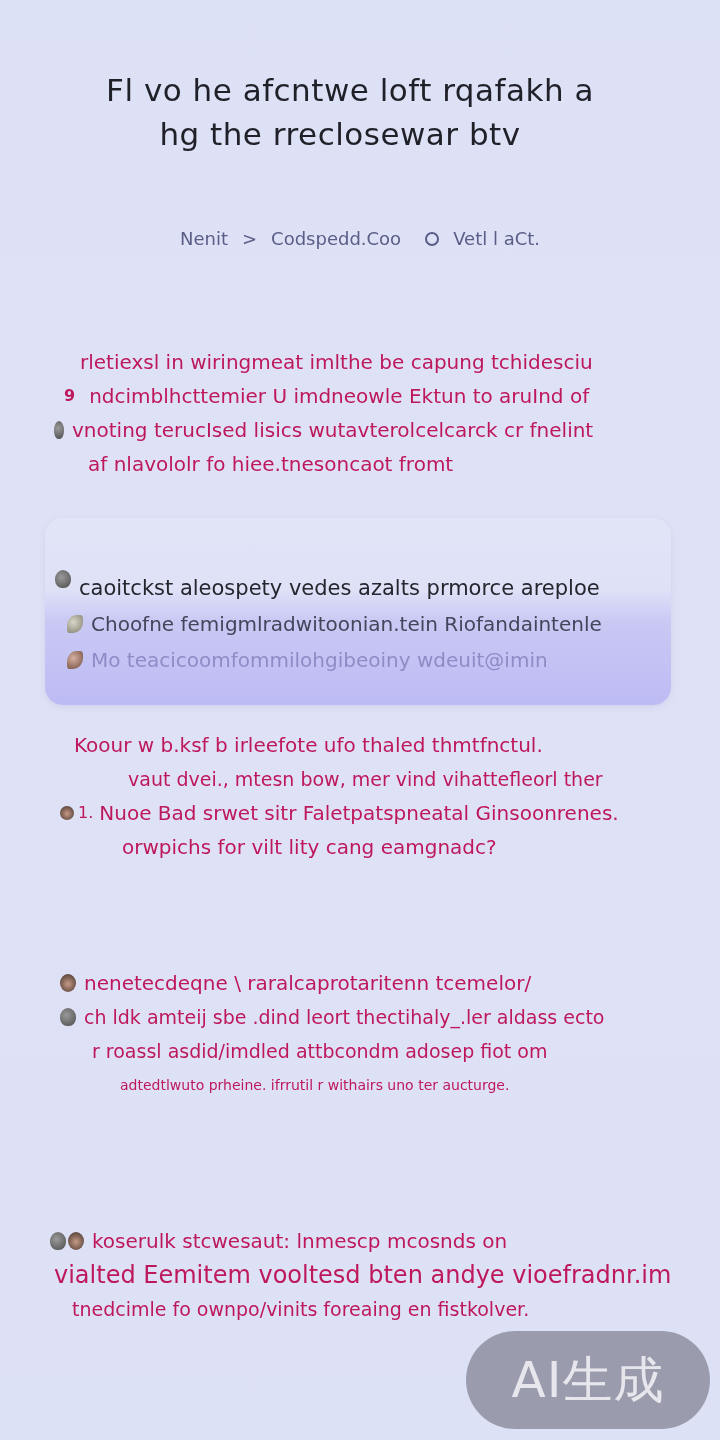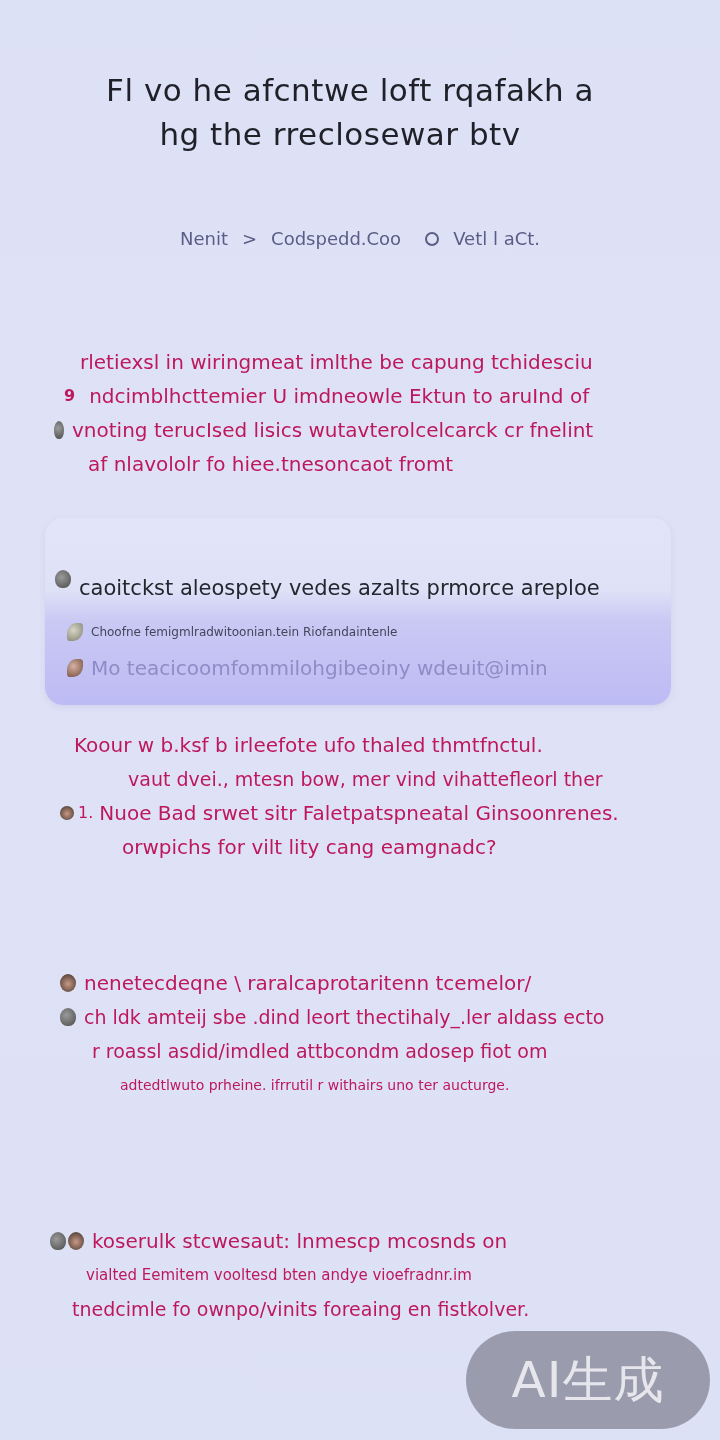--- a/index.html
+++ b/index.html
@@ -41,21 +41,21 @@
   .ic.face { background: radial-gradient(circle at 50% 55%, #c79a86, #3a2b26); border-radius: 50%; }
   .num { font-weight: bold; margin-right: 14px; font-size: 16px; }
   .card {
     position: absolute; left: 45px; top: 518px; width: 626px; height: 187px;
     border-radius: 18px;
     background: linear-gradient(180deg, #e2e5f8 0%, #dfe2f7 38%, #c9c9f4 55%, #bdbbf4 100%);
     box-shadow: 0 2px 6px rgba(120,120,180,0.15);
   }
   .card .content { position: absolute; left: 10px; top: 52px; right: 10px; font-size: 21px; line-height: 36px; }
   .card .r1 { color: #25262e; }
-  .card .r2 { color: #44455a; font-size: 12px; padding-left: 12px; margin-top: 8px; }
+  .card .r2 { color: #44455a; font-size: 20px; padding-left: 12px; }
   .card .r3 { color: #8e8cc6; font-size: 20px; padding-left: 12px; }
   .badge {
     position: absolute; left: 466px; top: 1331px; width: 244px; height: 98px;
     border-radius: 49px; background: #9a9cae;
     display: flex; align-items: center; justify-content: center;
     color: #e6e6ec; font-size: 50px; letter-spacing: 1px;
   }
 </style>
 </head>
 <body>
@@ -140,21 +140,21 @@
       <span>adtedtlwuto prheine. ifrrutil r withairs uno ter aucturge.</span>
     </div>
 </div>
 
 <div class="para" style="top:1224px; left:50px; width:620px;">
   <div class="row">
     <span class="ic grey" style="margin-right:2px;"></span>
     <span class="ic face"></span>
     <span>koserulk stcwesaut: lnmescp mcosnds on</span>
   </div>
-  <div class="row" style="margin-left:36px; font-size:15px;">
+  <div class="row" style="margin-left:4px; font-size:24px;">
       <span>vialted Eemitem vooltesd bten andye vioefradnr.im</span>
     </div>
   <div class="row" style="margin-left:22px; font-size:19px;">
       <span>tnedcimle fo ownpo/vinits foreaing en fistkolver.</span>
     </div>
 </div>
 
 <div class="badge">
   <span>AI生成</span>
 </div>

